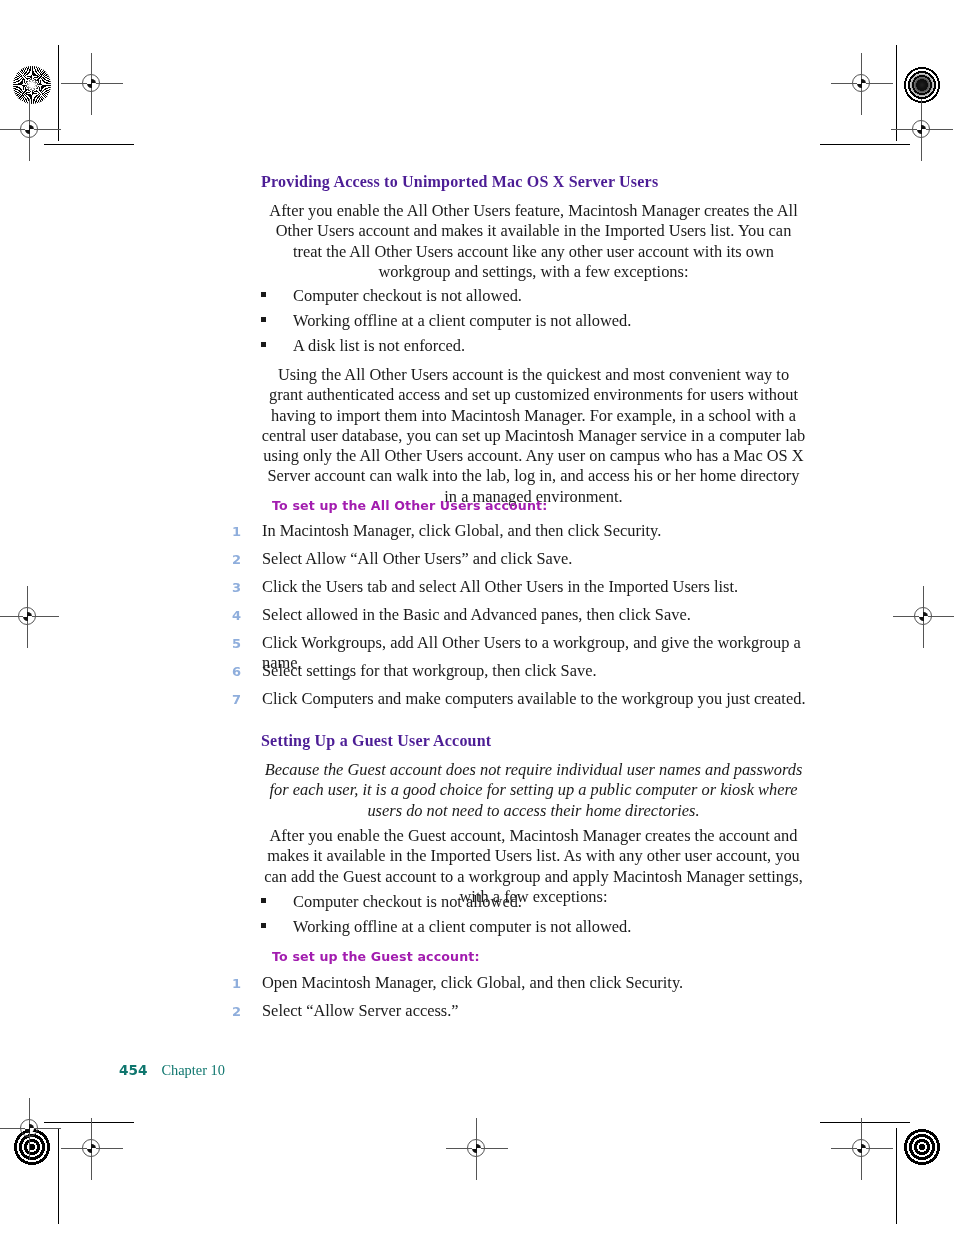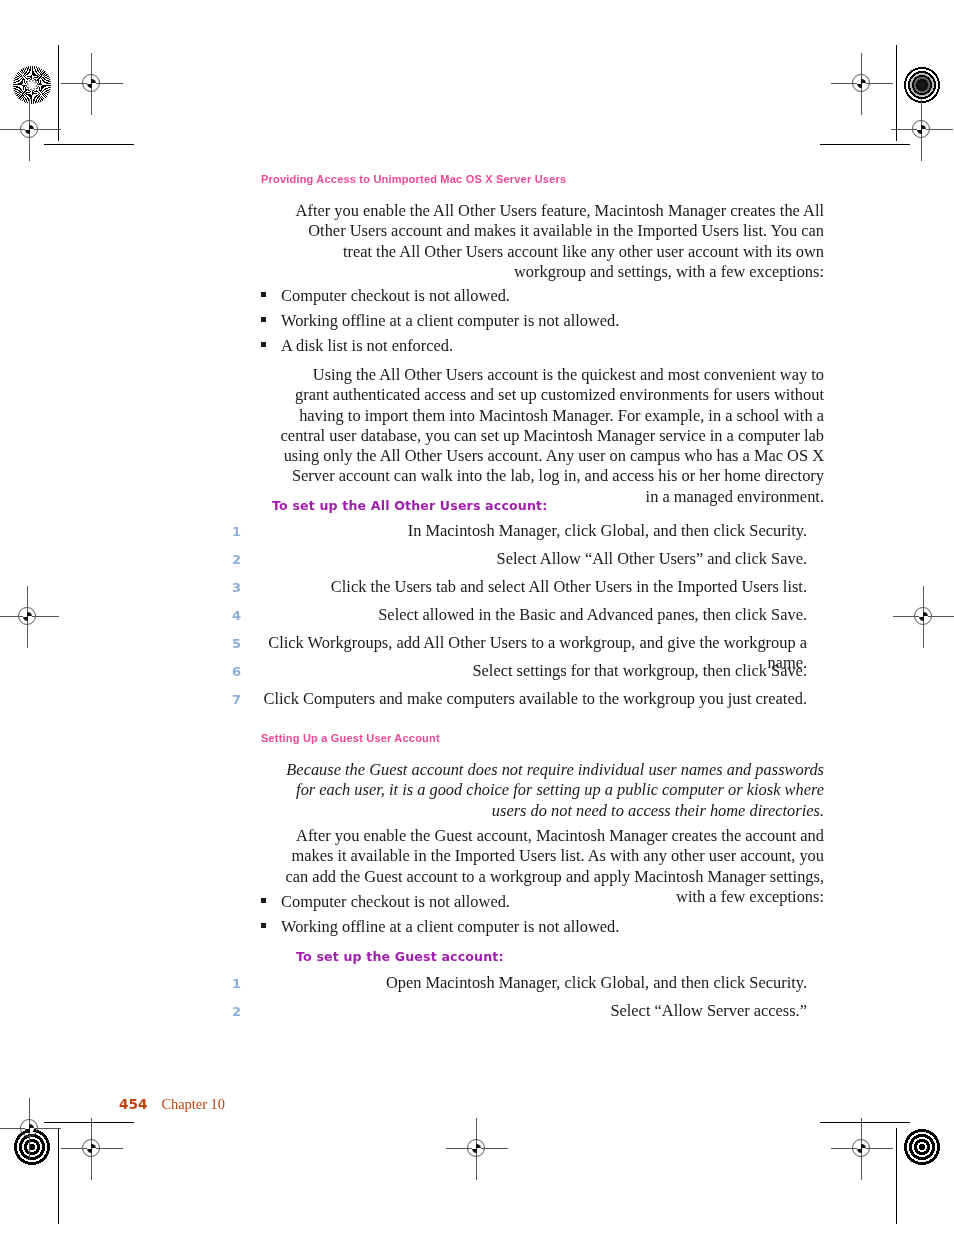--- a/index.html
+++ b/index.html
@@ -82,57 +82,57 @@
   
   .content {
     position: absolute;
     left: 0;
     top: 0;
     width: 954px;
   }
 
   .section-heading {
     position: absolute;
-    color: #ec4899;
-    font-family: Liberation Sans, sans-serif;
+    color: #4c1d95;
+    font-family: Liberation Serif, serif;
     font-weight: bold;
-    font-size: 11px;
+    font-size: 16px;
     letter-spacing: 0.2px;
     white-space: nowrap;
   }
 
   .para {
-    position: absolute;
-    left: 279px;
-    width: 545px;
-    color: #1a1a1a;
-    font-size: 16.4px;
-    line-height: 20.3px;
-    text-align: right;
-  }
-
-  .bullet-row {
     position: absolute;
     left: 261px;
     width: 545px;
     color: #1a1a1a;
     font-size: 16.4px;
     line-height: 20.3px;
+    text-align: center;
+  }
+
+  .bullet-row {
+    position: absolute;
+    left: 261px;
+    width: 545px;
+    color: #1a1a1a;
+    font-size: 16.4px;
+    line-height: 20.3px;
   }
   .bullet-row .marker {
     position: absolute;
     left: 0px;
     top: 6px;
     width: 5px;
     height: 5px;
     background: #1a1a1a;
   }
   .bullet-row .btext {
     display: block;
-    margin-left: 20px;
+    margin-left: 32px;
   }
 
   .proc-heading {
     position: absolute;
     left: 272px;
     color: #a21caf;
     font-family: "DejaVu Sans", sans-serif;
     font-weight: bold;
     font-size: 12.6px;
     letter-spacing: 0.15px;
@@ -154,28 +154,27 @@
     width: 18px;
     text-align: left;
     color: #8FAEDC;
     font-family: "DejaVu Sans", sans-serif;
     font-weight: bold;
     font-size: 13px;
   }
   .step-row .stext {
     display: block;
     margin-left: 30px;
-    text-align: right;
   }
 
   .footer {
     position: absolute;
     left: 119px;
-    top: 1096px;
-    color: #c2410c;
+    top: 1062px;
+    color: #0f766e;
     font-size: 14.4px;
     white-space: nowrap;
   }
   .footer .pagenum {
     font-family: "DejaVu Sans", sans-serif;
     font-weight: bold;
     font-size: 13.6px;
     margin-right: 14px;
   }
   .footer .chap {
@@ -324,21 +323,21 @@
 
     <div class="bullet-row" style="top:892px;">
       <span class="marker"></span>
       <span class="btext">Computer checkout is not allowed.</span>
     </div>
     <div class="bullet-row" style="top:917px;">
       <span class="marker"></span>
       <span class="btext">Working offline at a client computer is not allowed.</span>
     </div>
 
-    <div class="proc-heading" style="top:949px;margin-left:24px;">To set up the Guest account:</div>
+    <div class="proc-heading" style="top:949px;">To set up the Guest account:</div>
 
     <div class="step-row" style="top:973px;">
       <span class="num">1</span>
       <span class="stext">Open Macintosh Manager, click Global, and then click Security.</span>
     </div>
     <div class="step-row" style="top:1001px;">
       <span class="num">2</span>
       <span class="stext">Select “Allow Server access.”</span>
     </div>
 

